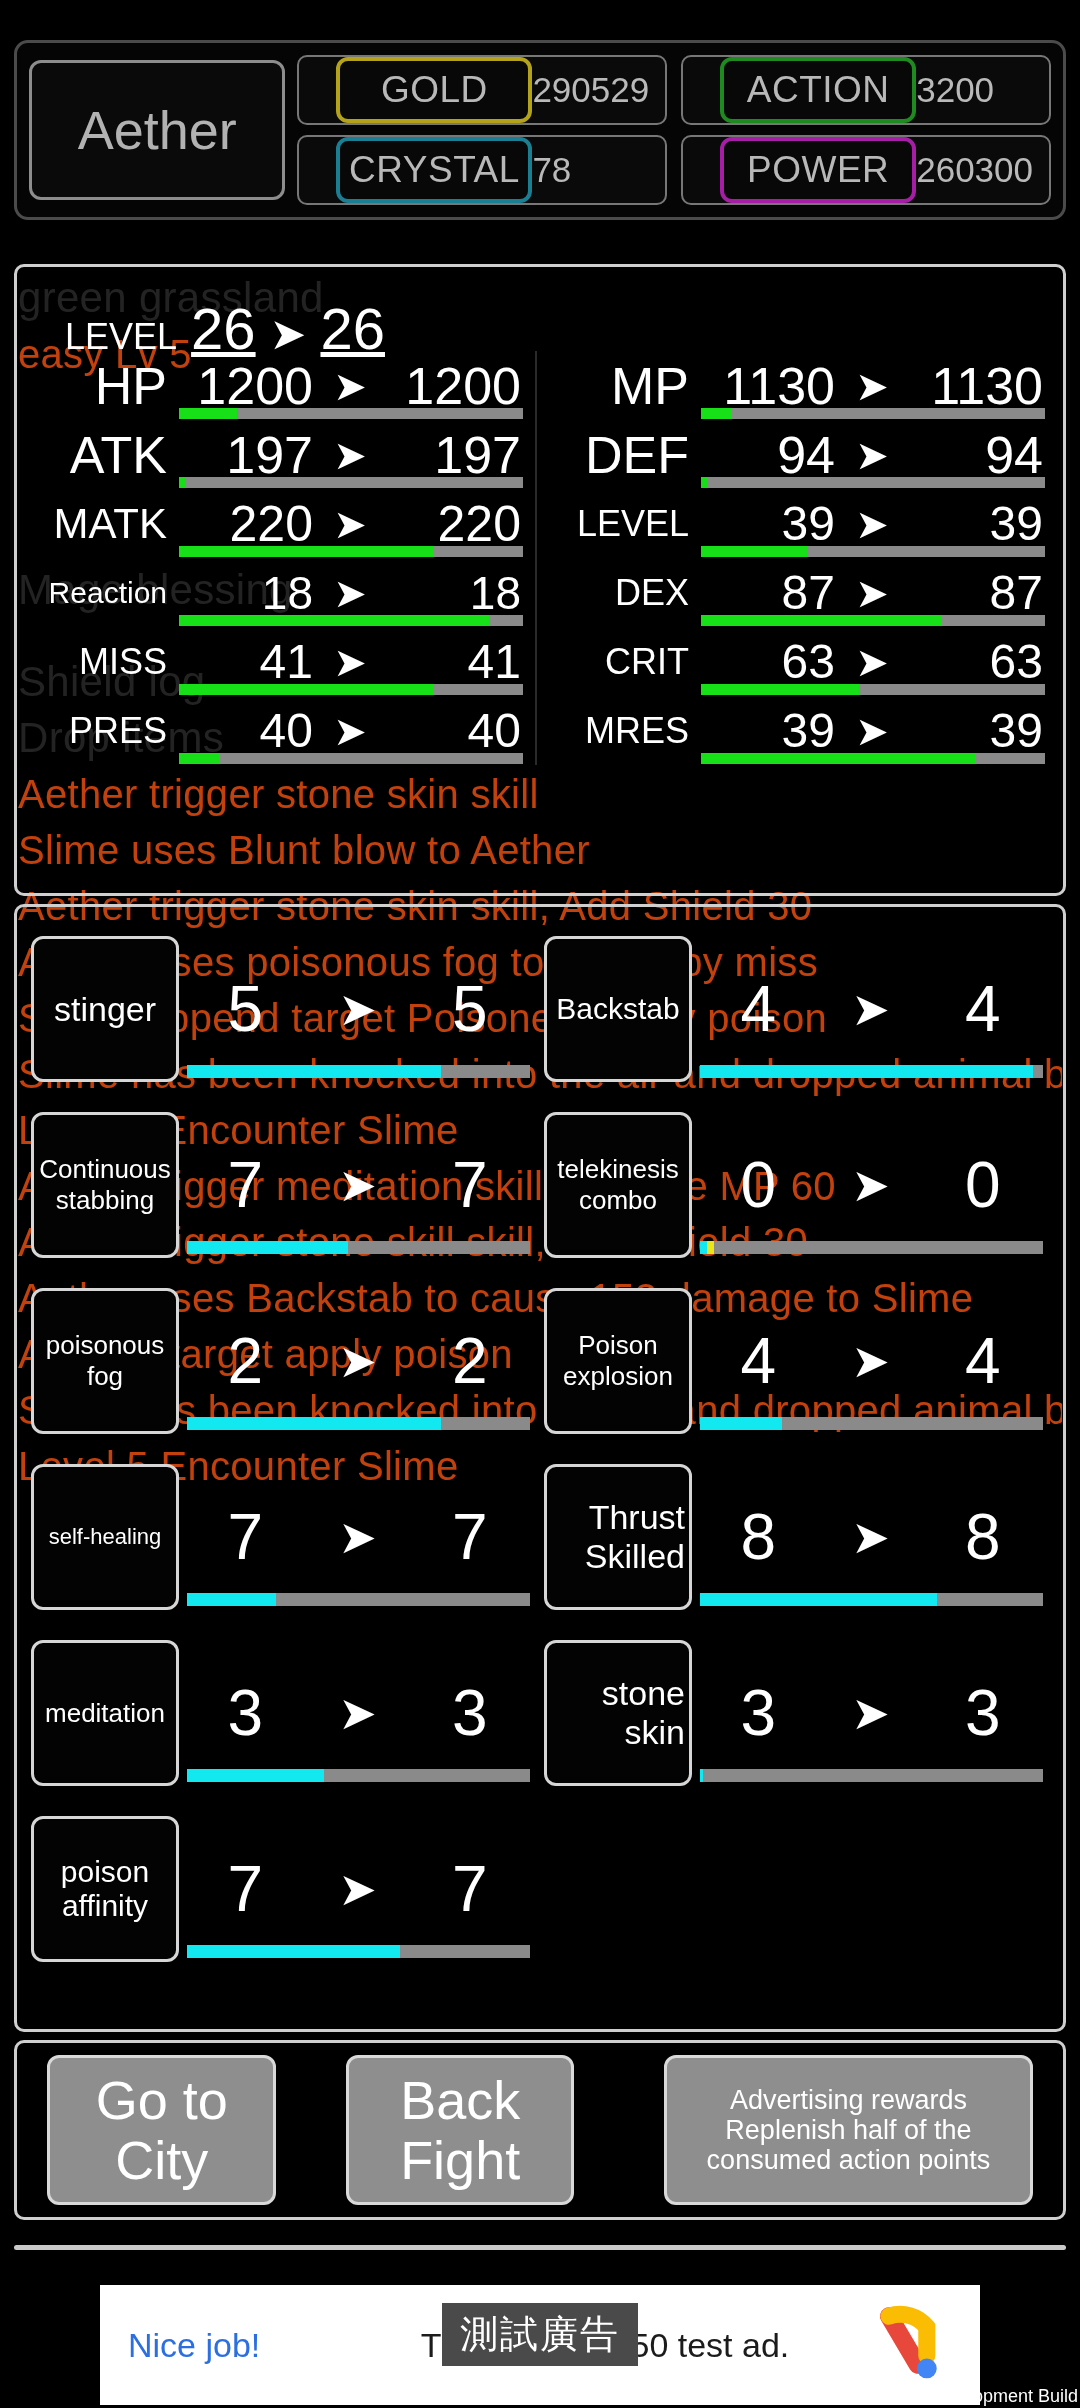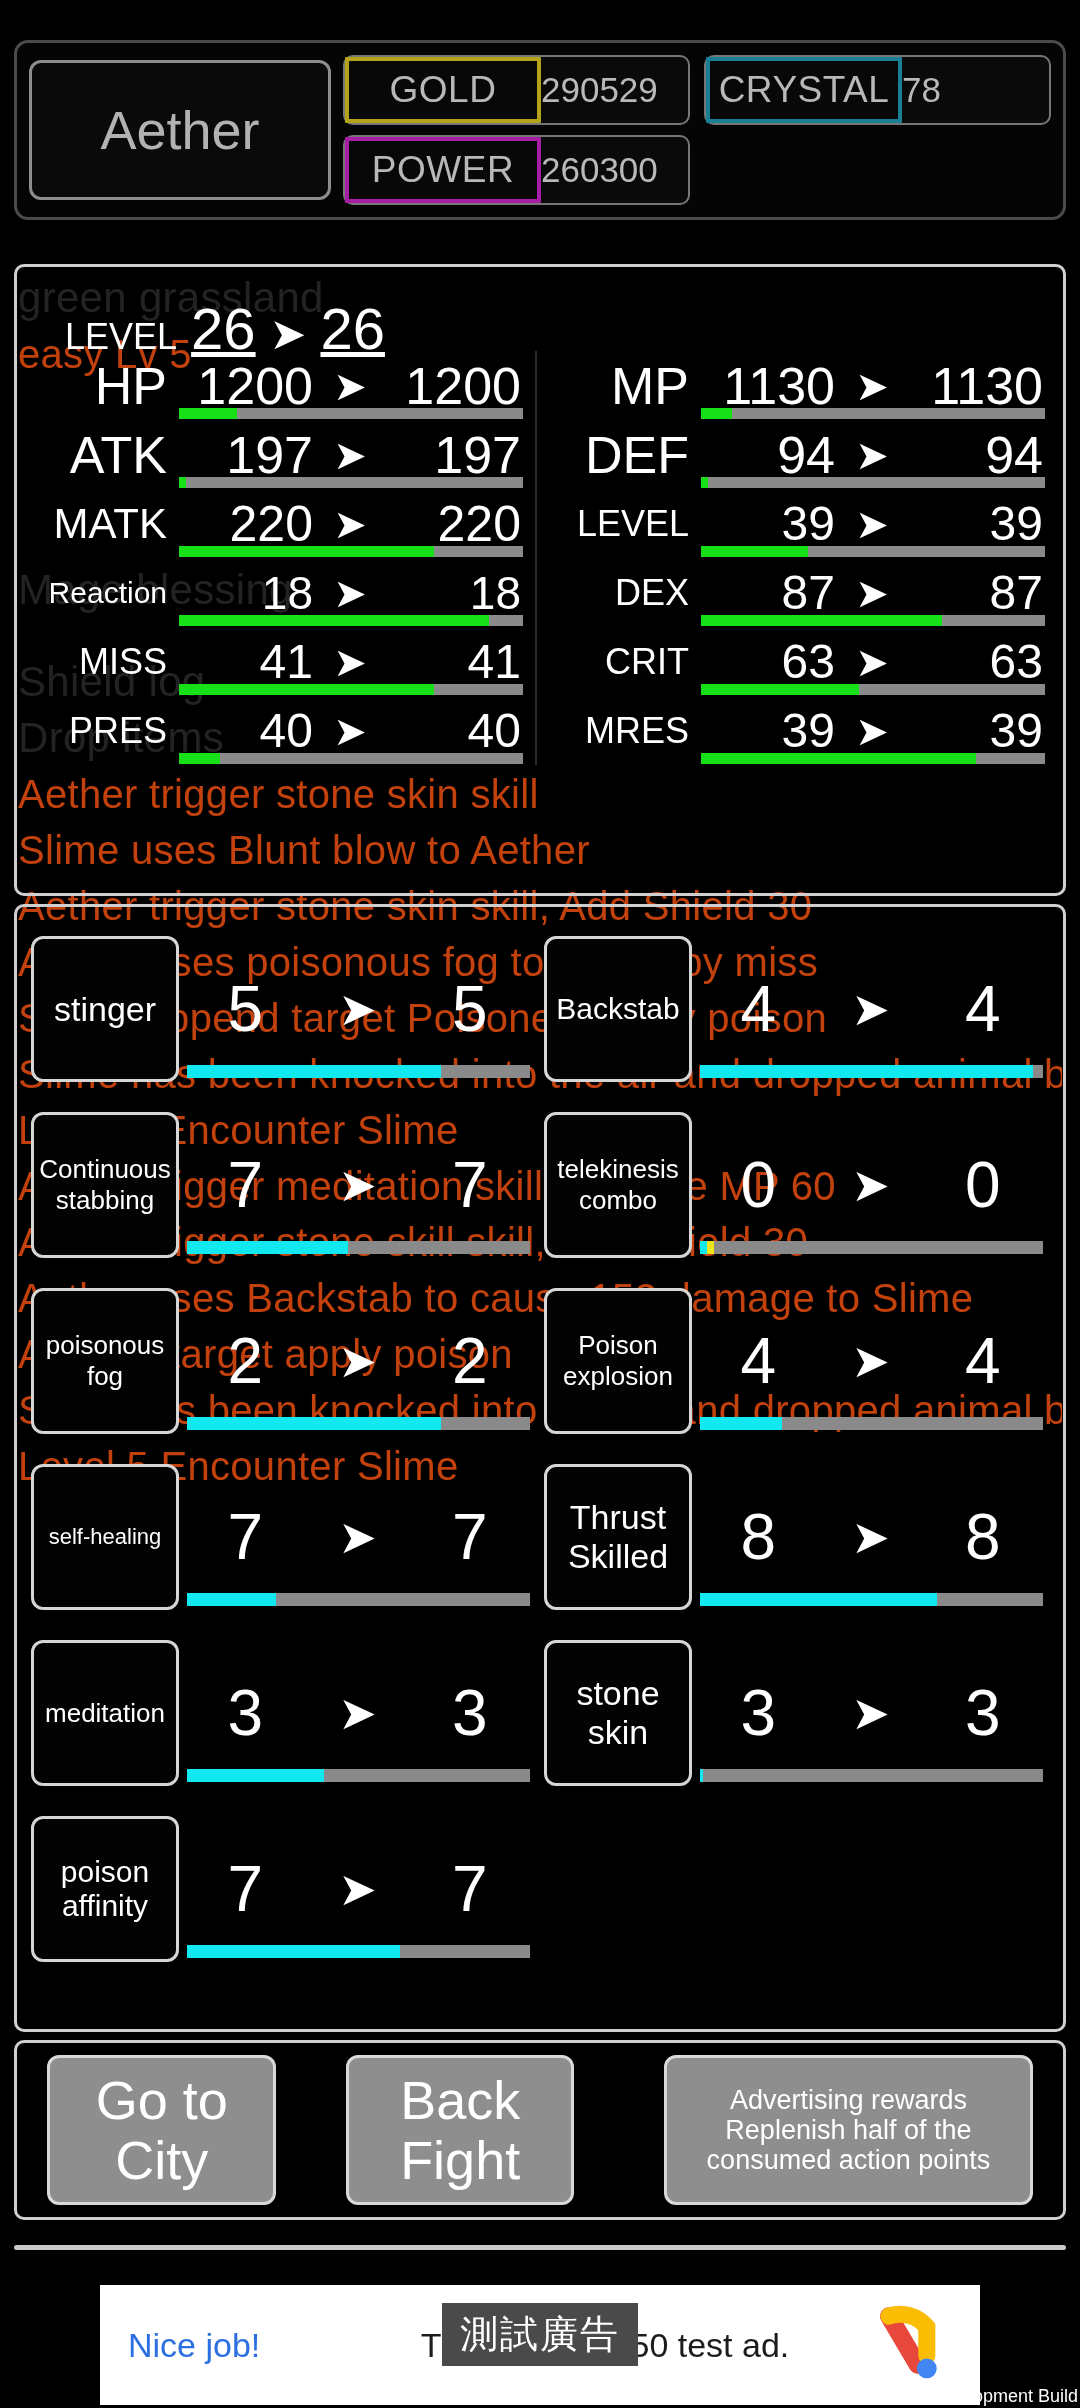--- a/index.html
+++ b/index.html
@@ -41,24 +41,24 @@
   }
   .namebox span { color: #b2b2b2; font-size: 54px; }
   .resgrid { flex: 1; display: grid; grid-template-columns: 1fr 1fr; grid-template-rows: 1fr 1fr; gap: 10px 14px; height: 150px; }
   .res {
     position: relative;
     border: 2px solid #777; border-radius: 10px; background: #0a0a0a;
     display: flex; align-items: center;
   }
   .res .tag {
     height: 100%; min-width: 196px;
-    border: 4px solid #888; border-radius: 1px;
+    border: 4px solid #888; border-radius: 12px;
     background: #080808;
     display: flex; align-items: center; justify-content: center;
-    color: #b8b8b8; font-size: 37px; letter-spacing: .5px;
+    color: #b8b8b8; font-size: 37px; letter-spacing: .5px; margin-left: 37px;
   }
   .res .val { flex: 1; text-align: left; padding-right: 16px; color: #b9b9b9; font-size: 35px; }
   .tag.gold { border-color: #b3a21a; }
   .tag.crystal { border-color: #1a7f92; }
   .tag.action { border-color: #1f8a1f; }
   .tag.power { border-color: #a51ea5; }
 
   
   .stats {
     position: absolute; left: 14px; top: 264px;
@@ -105,21 +105,21 @@
   }
   .skrow { display: flex; height: 176px; }
   .skcell { flex: 1; display: flex; align-items: center; padding: 0 4px; position: relative; }
   .skname {
     width: 148px; height: 146px; flex-shrink: 0;
     border: 3px solid #d6d6d6; border-radius: 12px;
     background: #030303;
     display: flex; align-items: center; justify-content: center; text-align: center;
     color: #fff; padding: 4px;
   }
-  .skname.f34 { font-size: 34px; }
+  .skname.f34 { font-size: 34px; text-align: right; }
   .skname.f30 { font-size: 30px; }
   .skname.f26 { font-size: 26px; }
   .skname.f22 { font-size: 22px; }
   .sknums { flex: 1; position: relative; height: 146px; display: flex; align-items: center; }
   .sknums .a { flex: 1; text-align: center; color: #fff; font-size: 64px; }
   .sknums .ar { width: 92px; text-align: center; color: #fff; font-size: 46px; }
   .sknums .b { flex: 1; text-align: center; color: #fff; font-size: 64px; }
   .skbar {
     position: absolute; left: 8px; right: 6px; bottom: 4px;
     height: 13px; background: #8a8a8a; display: flex;
@@ -196,20 +196,24 @@
   <div class="topbar">
     <div class="namebox">
       <span>Aether</span>
     </div>
     <div class="resgrid">
       <div class="res">
         <div class="tag gold">GOLD</div>
         <div class="val">290529</div>
       </div>
       <div class="res">
+        <div class="tag action">ACTION</div>
+        <div class="val">3200</div>
+      </div>
+      <div class="res">
         <div class="tag crystal">CRYSTAL</div>
         <div class="val">78</div>
       </div>
       <div class="res">
         <div class="tag power">POWER</div>
         <div class="val">260300</div>
       </div>
     </div>
   </div>
 

